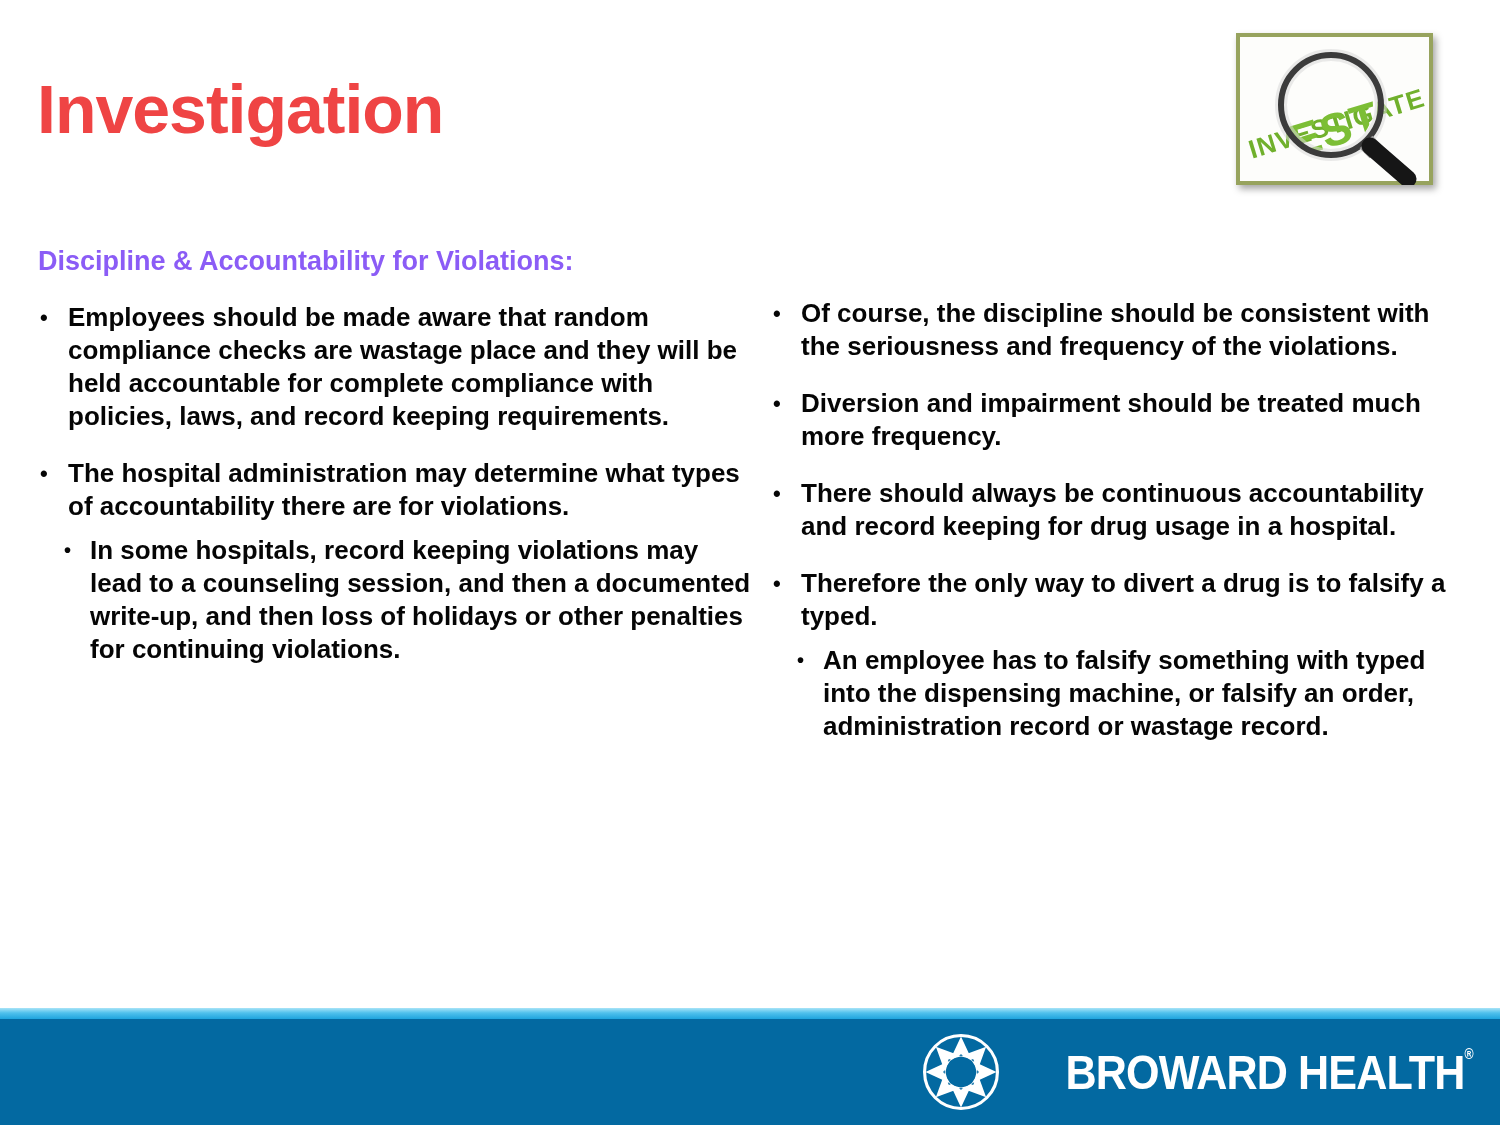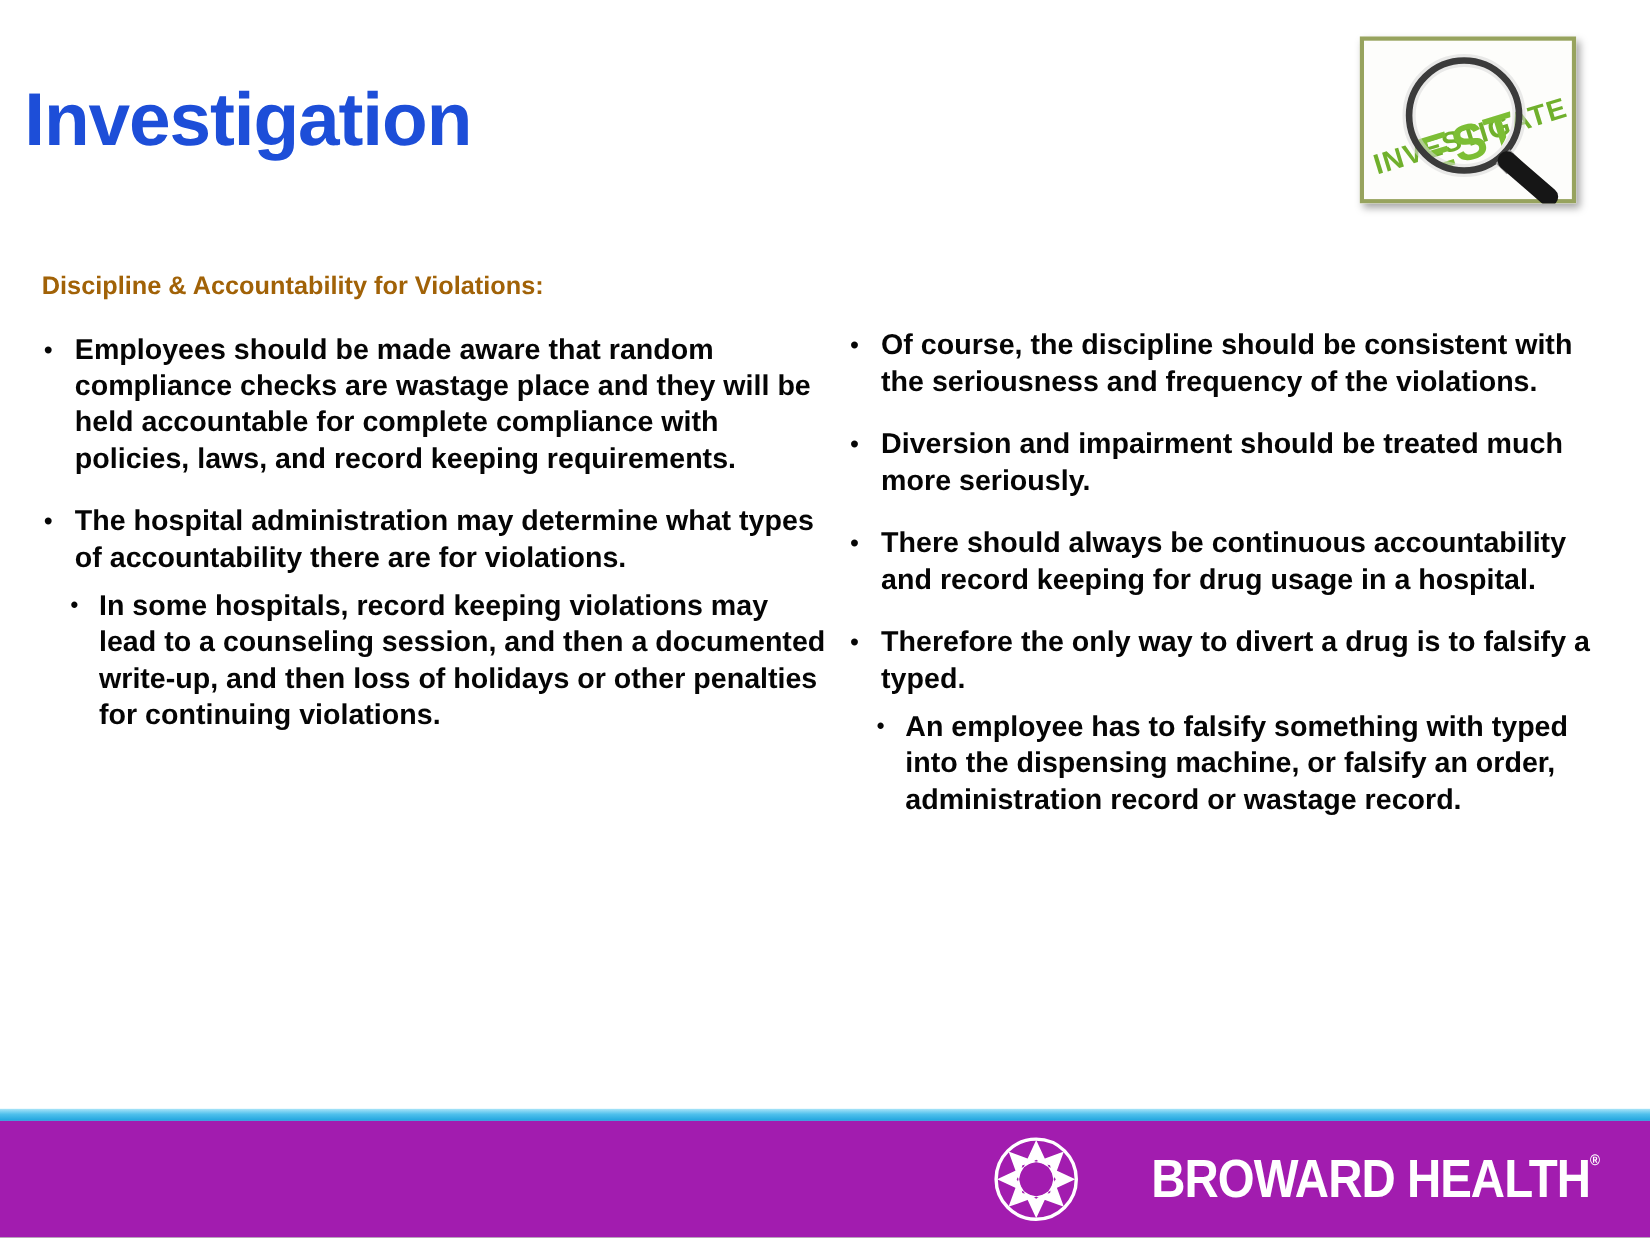--- a/index.html
+++ b/index.html
@@ -5,34 +5,34 @@
   * { margin:0; padding:0; box-sizing:border-box; }
   html,body { background:#888; }
   .slide {
     position:relative;
     width:1500px; height:1125px;
     background:#ffffff;
     overflow:hidden;
     font-family:"Liberation Sans", sans-serif;
   }
   .title {
-    position:absolute; left:22px; top:70px;
+    position:absolute; left:37px; top:70px;
     font-size:68px; font-weight:bold; letter-spacing:-1px;
-    color:#1d4ed8;
+    color:#ef4444;
   }
   .investigate-fig {
     position:absolute; left:1236px; top:33px;
     width:197px; height:152px;
     box-shadow:3px 4px 7px rgba(0,0,0,0.35);
     background:#fff;
   }
   .section-heading {
     position:absolute; left:38px; top:246px;
-    font-size:23px; font-weight:bold;
-    color:#a16207;
+    font-size:27px; font-weight:bold;
+    color:#8b5cf6;
   }
   .col { position:absolute; }
   .col-left  { left:40px;  top:301px; width:712px; }
   .col-right { left:773px; top:297px; width:700px; }
   .bullet {
     display:flex;
     font-size:26px; line-height:33px; font-weight:bold; color:#050505;
     margin-bottom:24px;
   }
   .bullet .marker { flex:0 0 28px; font-size:22px; }
@@ -40,23 +40,23 @@
   .bullet.lvl2 .marker { flex:0 0 26px; font-size:20px; }
   .footer {
     position:absolute; left:0; bottom:0; width:1500px; height:117px;
   }
   .footer-strip {
     height:11px; width:100%;
     background:linear-gradient(to bottom, #A8E4F8 0%, #4FC0EC 45%, #1FA4DE 100%);
   }
   .footer-bar {
     height:106px; width:100%;
-    background:#a21caf;
+    background:#0369a1;
     display:flex; align-items:center; justify-content:flex-end;
-    padding-right:46px;
+    padding-right:27px;
   }
   .logo-wrap { display:flex; align-items:center; gap:9px; }
   .brand-text {
     color:#ffffff; font-weight:bold; font-size:49px; letter-spacing:-1px;
     transform:scaleX(0.88); transform-origin:right center;
     white-space:nowrap; position:relative;
   }
   .brand-text .tm { font-size:14px; vertical-align:top; line-height:20px; }
 </style>
 </head>
@@ -104,21 +104,21 @@
     </div>
   </div>
 
   <div class="col col-right">
     <div class="bullet lvl1">
       <span class="marker">•</span>
       <span class="btext">Of course, the discipline should be consistent with the seriousness and frequency of the violations.</span>
     </div>
     <div class="bullet lvl1">
       <span class="marker">•</span>
-      <span class="btext">Diversion and impairment should be treated much more seriously.</span>
+      <span class="btext">Diversion and impairment should be treated much more frequency.</span>
     </div>
     <div class="bullet lvl1">
       <span class="marker">•</span>
       <span class="btext">There should always be continuous accountability and record keeping for drug usage in a hospital.</span>
     </div>
     <div class="bullet lvl1">
       <span class="marker">•</span>
       <span class="btext">Therefore the only way to divert a drug is to falsify a typed.</span>
     </div>
     <div class="bullet lvl2">

